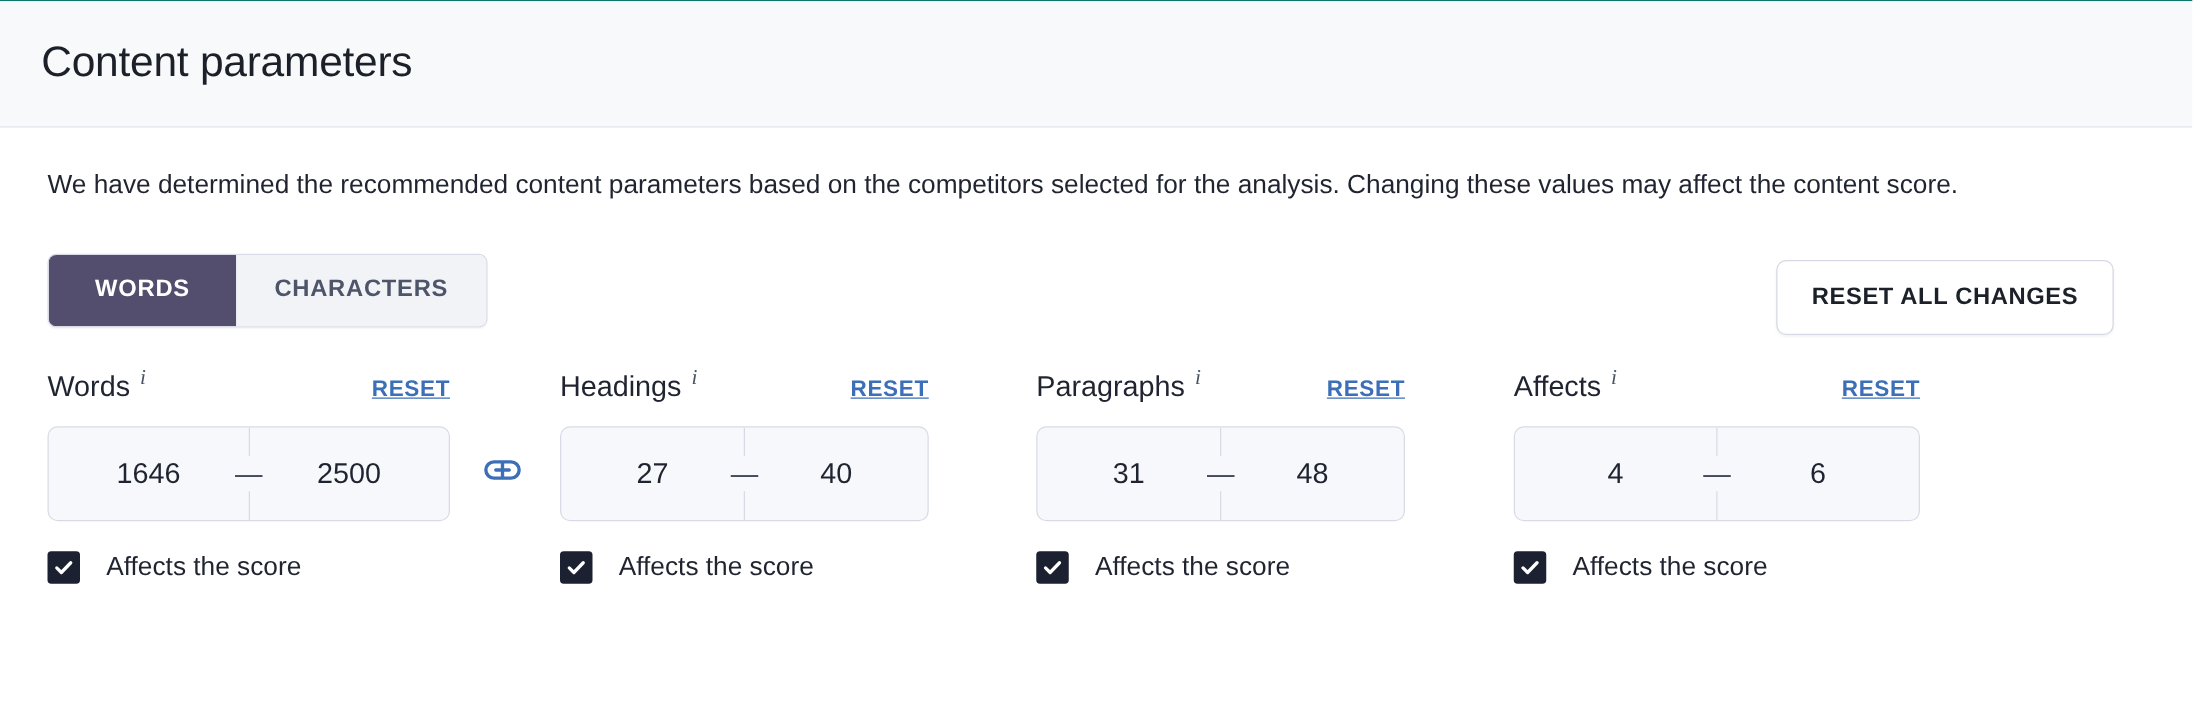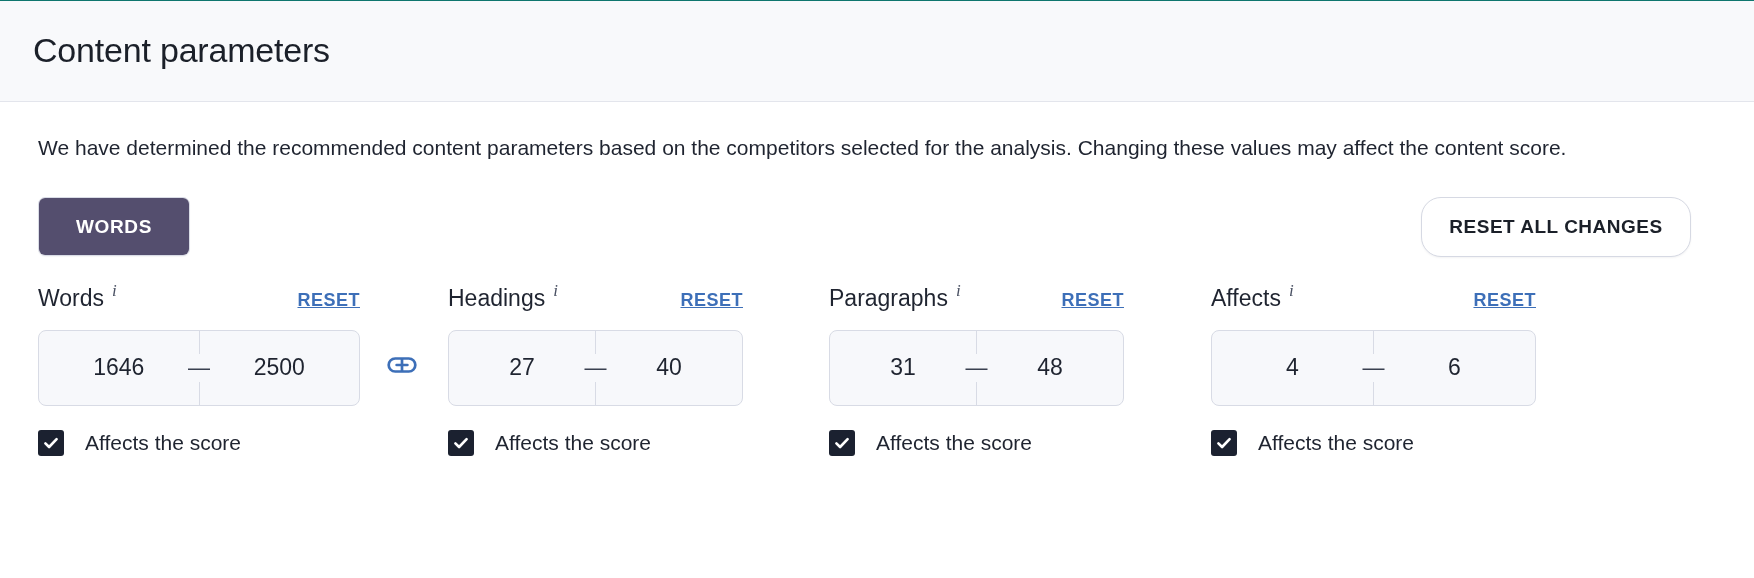--- a/index.html
+++ b/index.html
@@ -89,29 +89,30 @@
     color: #ffffff;
     min-width: 150px;
   }
   .seg-btn.inactive { min-width: 200px; }
 
   .reset-all-btn {
     height: 60px;
     min-width: 270px;
     background: #ffffff;
     border: 1.5px solid #d6d9e3;
-    border-radius: 20px;
+    border-radius: 8px;
     font-size: 19px;
     font-weight: 600;
     letter-spacing: 0.5px;
     color: #1b2029;
     cursor: pointer;
     font-family: "Liberation Sans", sans-serif;
     box-shadow: 0 1px 2px rgba(20,25,40,0.05);
     padding: 0 22px;
+    margin-top: 11px;
   }
 
   
   .params {
     display: flex;
     align-items: flex-start;
   }
   .param-col {
     position: relative;
   }
@@ -246,20 +247,21 @@
   </div>
 
   <div class="panel-body">
 
     <p class="description">We have determined the recommended content parameters based on the competitors selected for the analysis. Changing these values may affect the content score.</p>
 
     <div class="controls-row">
 
       <div class="segmented">
         <button class="seg-btn active">WORDS</button>
+        <button class="seg-btn inactive">CHARACTERS</button>
       </div>
 
       <button class="reset-all-btn">RESET ALL CHANGES</button>
 
     </div>
 
     <div class="params">
 
       <div class="param-col c0">
         <div class="param-head">

